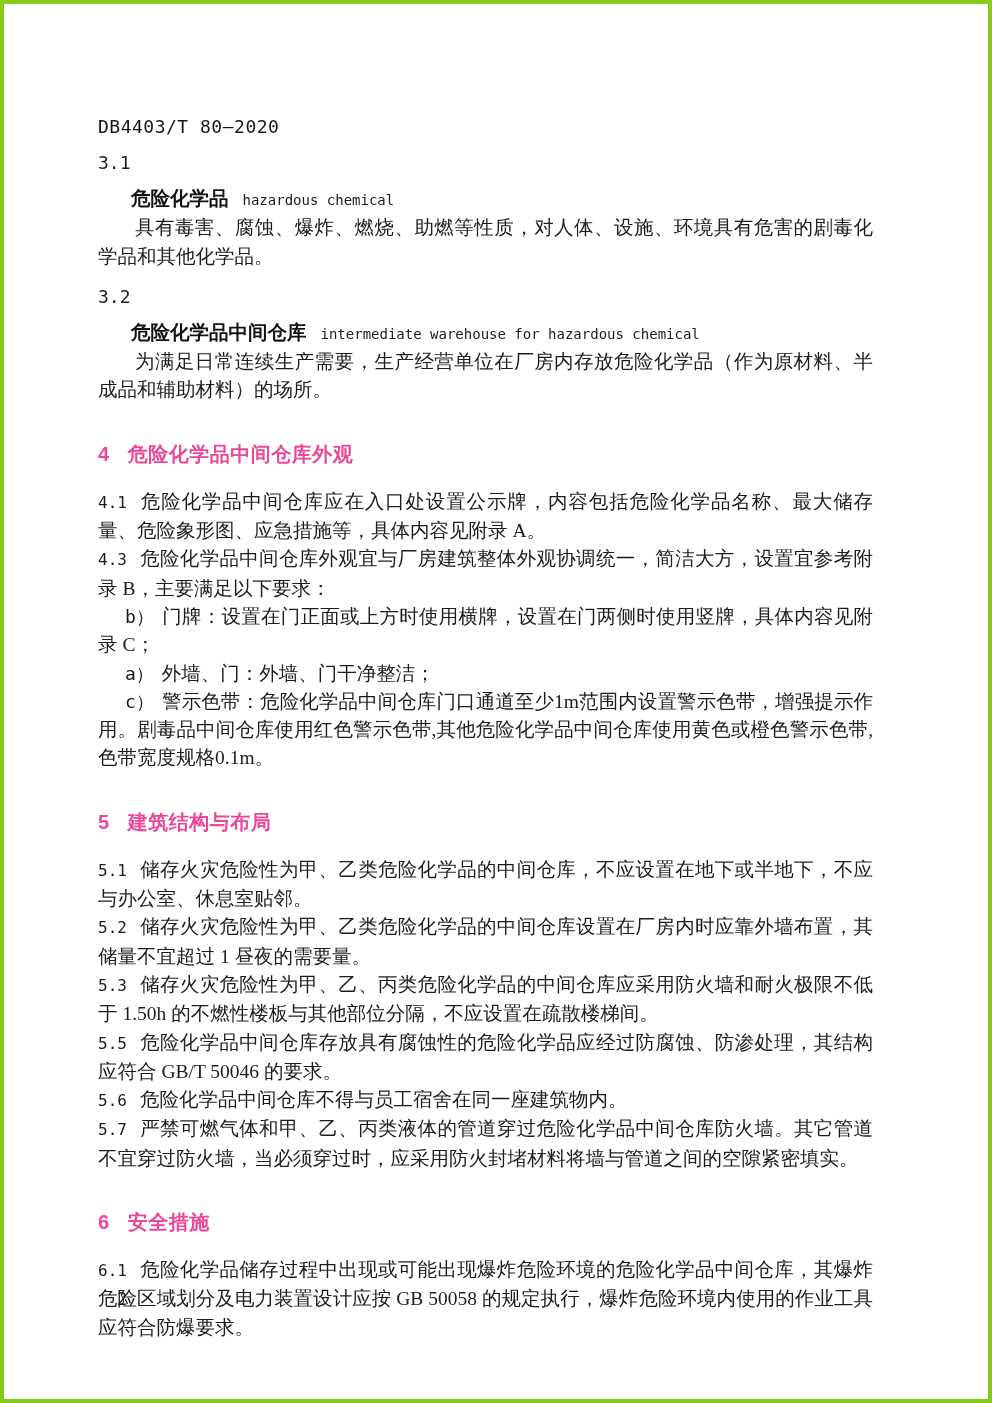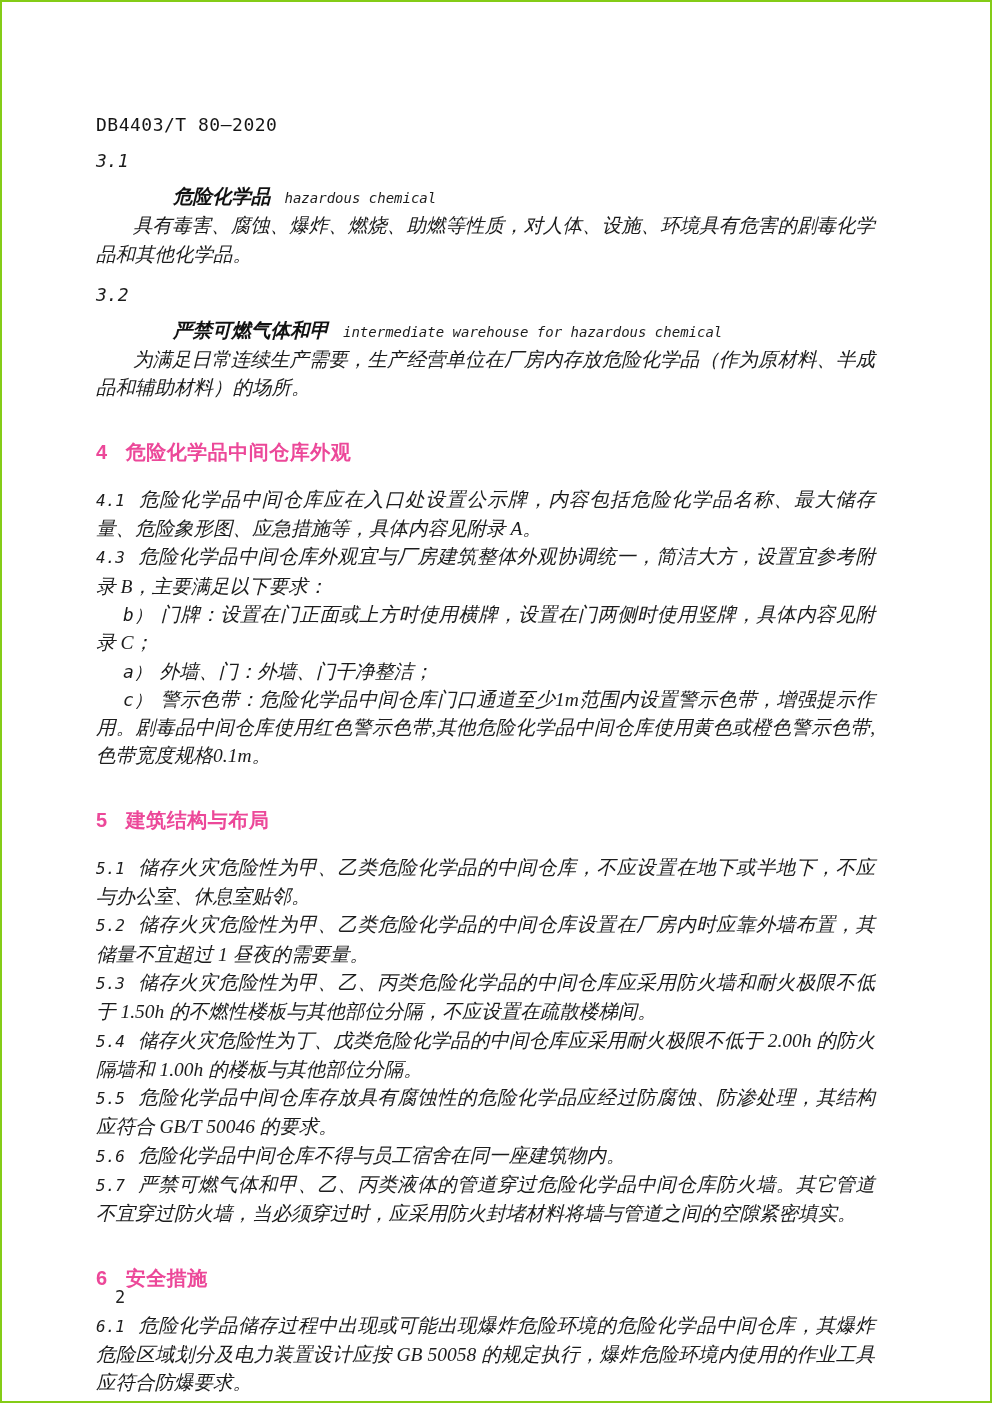--- a/index.html
+++ b/index.html
@@ -12,55 +12,54 @@
     height: 1403px;
     overflow: hidden;
     position: relative;
     font-family: "Liberation Serif", "DejaVu Serif", serif;
     color: #1c1c1c;
     box-sizing: border-box;
   }
   .sheet {
     position: absolute;
     inset: 0;
-    border: 2px solid #84cc16;
+    border: 4px solid #84cc16;
     box-sizing: border-box;
     padding: 112px 115px 0 94px;
   }
   .mono {
     font-family: "DejaVu Sans Mono", "Liberation Mono", monospace;
   }
   .doc-header {
     font-family: "DejaVu Sans Mono", "Liberation Mono", monospace;
     font-size: 18px;
     letter-spacing: 0.5px;
     color: #161616;
   }
-  p { margin: 0; font-style: italic; }
+  p { margin: 0; }
   .para {
     font-size: 19.5px;
     line-height: 28.3px;
     text-align: justify;
   }
   .term-number {
     font-family: "DejaVu Sans Mono", "Liberation Mono", monospace;
     font-size: 18px;
     margin: 15px 0 11px 0;
   }
   .term-block:first-of-type .term-number { margin-top: 27px; }
   .term-heading {
     padding-left: 33px;
     font-size: 19.5px;
     line-height: 28.3px;
   }
   .term-cn {
     font-family: "Liberation Sans", "DejaVu Sans", sans-serif;
     font-weight: 700;
     color: #121212;
-    margin-left: 44px;
   }
   .term-en {
     font-size: 14px;
     margin-left: 14px;
   }
   .indent { text-indent: 37px; }
   .section-heading {
     font-family: "Liberation Sans", "DejaVu Sans", sans-serif;
     font-weight: 700;
     font-size: 20px;
@@ -95,39 +94,38 @@
   <div class="doc-header">DB4403/T 80—2020</div>
 
   <div class="term-block">
     <p class="term-number">3.1</p>
     <p class="term-heading"><span class="term-cn">危险化学品</span><span class="term-en mono">hazardous chemical</span></p>
     <p class="para indent">具有毒害、腐蚀、爆炸、燃烧、助燃等性质，对人体、设施、环境具有危害的剧毒化学品和其他化学品。</p>
   </div>
 
   <div class="term-block">
     <p class="term-number">3.2</p>
-    <p class="term-heading"><span class="term-cn">严禁可燃气体和甲</span><span class="term-en mono">intermediate warehouse for hazardous chemical</span></p>
+    <p class="term-heading"><span class="term-cn">危险化学品中间仓库</span><span class="term-en mono">intermediate warehouse for hazardous chemical</span></p>
     <p class="para indent">为满足日常连续生产需要，生产经营单位在厂房内存放危险化学品（作为原材料、半成品和辅助材料）的场所。</p>
   </div>
 
   <h2 class="section-heading"><span class="sec-num">4</span><span>危险化学品中间仓库外观</span></h2>
 
   <p class="para"><span class="clause-num mono">4.1</span><span>危险化学品中间仓库应在入口处设置公示牌，内容包括危险化学品名称、最大储存量、危险象形图、应急措施等，具体内容见附录 A。</span></p>
   <p class="para"><span class="clause-num mono">4.3</span><span>危险化学品中间仓库外观宜与厂房建筑整体外观协调统一，简洁大方，设置宜参考附录 B，主要满足以下要求：</span></p>
 
   <p class="para list-item"><span class="item-label mono">b）</span><span>门牌：设置在门正面或上方时使用横牌，设置在门两侧时使用竖牌，具体内容见附录 C；</span></p>
   <p class="para list-item"><span class="item-label mono">a）</span><span>外墙、门：外墙、门干净整洁；</span></p>
   <p class="para list-item"><span class="item-label mono">c）</span><span>警示色带：危险化学品中间仓库门口通道至少1m范围内设置警示色带，增强提示作用。剧毒品中间仓库使用红色警示色带,其他危险化学品中间仓库使用黄色或橙色警示色带,色带宽度规格0.1m。</span></p>
 
   <h2 class="section-heading"><span class="sec-num">5</span><span>建筑结构与布局</span></h2>
 
   <p class="para"><span class="clause-num mono">5.1</span><span>储存火灾危险性为甲、乙类危险化学品的中间仓库，不应设置在地下或半地下，不应与办公室、休息室贴邻。</span></p>
   <p class="para"><span class="clause-num mono">5.2</span><span>储存火灾危险性为甲、乙类危险化学品的中间仓库设置在厂房内时应靠外墙布置，其储量不宜超过 1 昼夜的需要量。</span></p>
   <p class="para"><span class="clause-num mono">5.3</span><span>储存火灾危险性为甲、乙、丙类危险化学品的中间仓库应采用防火墙和耐火极限不低于 1.50h 的不燃性楼板与其他部位分隔，不应设置在疏散楼梯间。</span></p>
-  <p class="para"><span class="clause-num mono">5.4</span><span>储存火灾危险性为丁、戊类危险化学品的中间仓库应采用耐火极限不低于 2.00h 的防火隔墙和 1.00h 的楼板与其他部位分隔。</span></p>
   <p class="para"><span class="clause-num mono">5.5</span><span>危险化学品中间仓库存放具有腐蚀性的危险化学品应经过防腐蚀、防渗处理，其结构应符合 GB/T 50046 的要求。</span></p>
   <p class="para"><span class="clause-num mono">5.6</span><span>危险化学品中间仓库不得与员工宿舍在同一座建筑物内。</span></p>
   <p class="para"><span class="clause-num mono">5.7</span><span>严禁可燃气体和甲、乙、丙类液体的管道穿过危险化学品中间仓库防火墙。其它管道不宜穿过防火墙，当必须穿过时，应采用防火封堵材料将墙与管道之间的空隙紧密填实。</span></p>
 
   <h2 class="section-heading"><span class="sec-num">6</span><span>安全措施</span></h2>
 
   <p class="para"><span class="clause-num mono">6.1</span><span>危险化学品储存过程中出现或可能出现爆炸危险环境的危险化学品中间仓库，其爆炸危险区域划分及电力装置设计应按 GB 50058 的规定执行，爆炸危险环境内使用的作业工具应符合防爆要求。</span></p>
 
   <div class="page-number">2</div>
 

